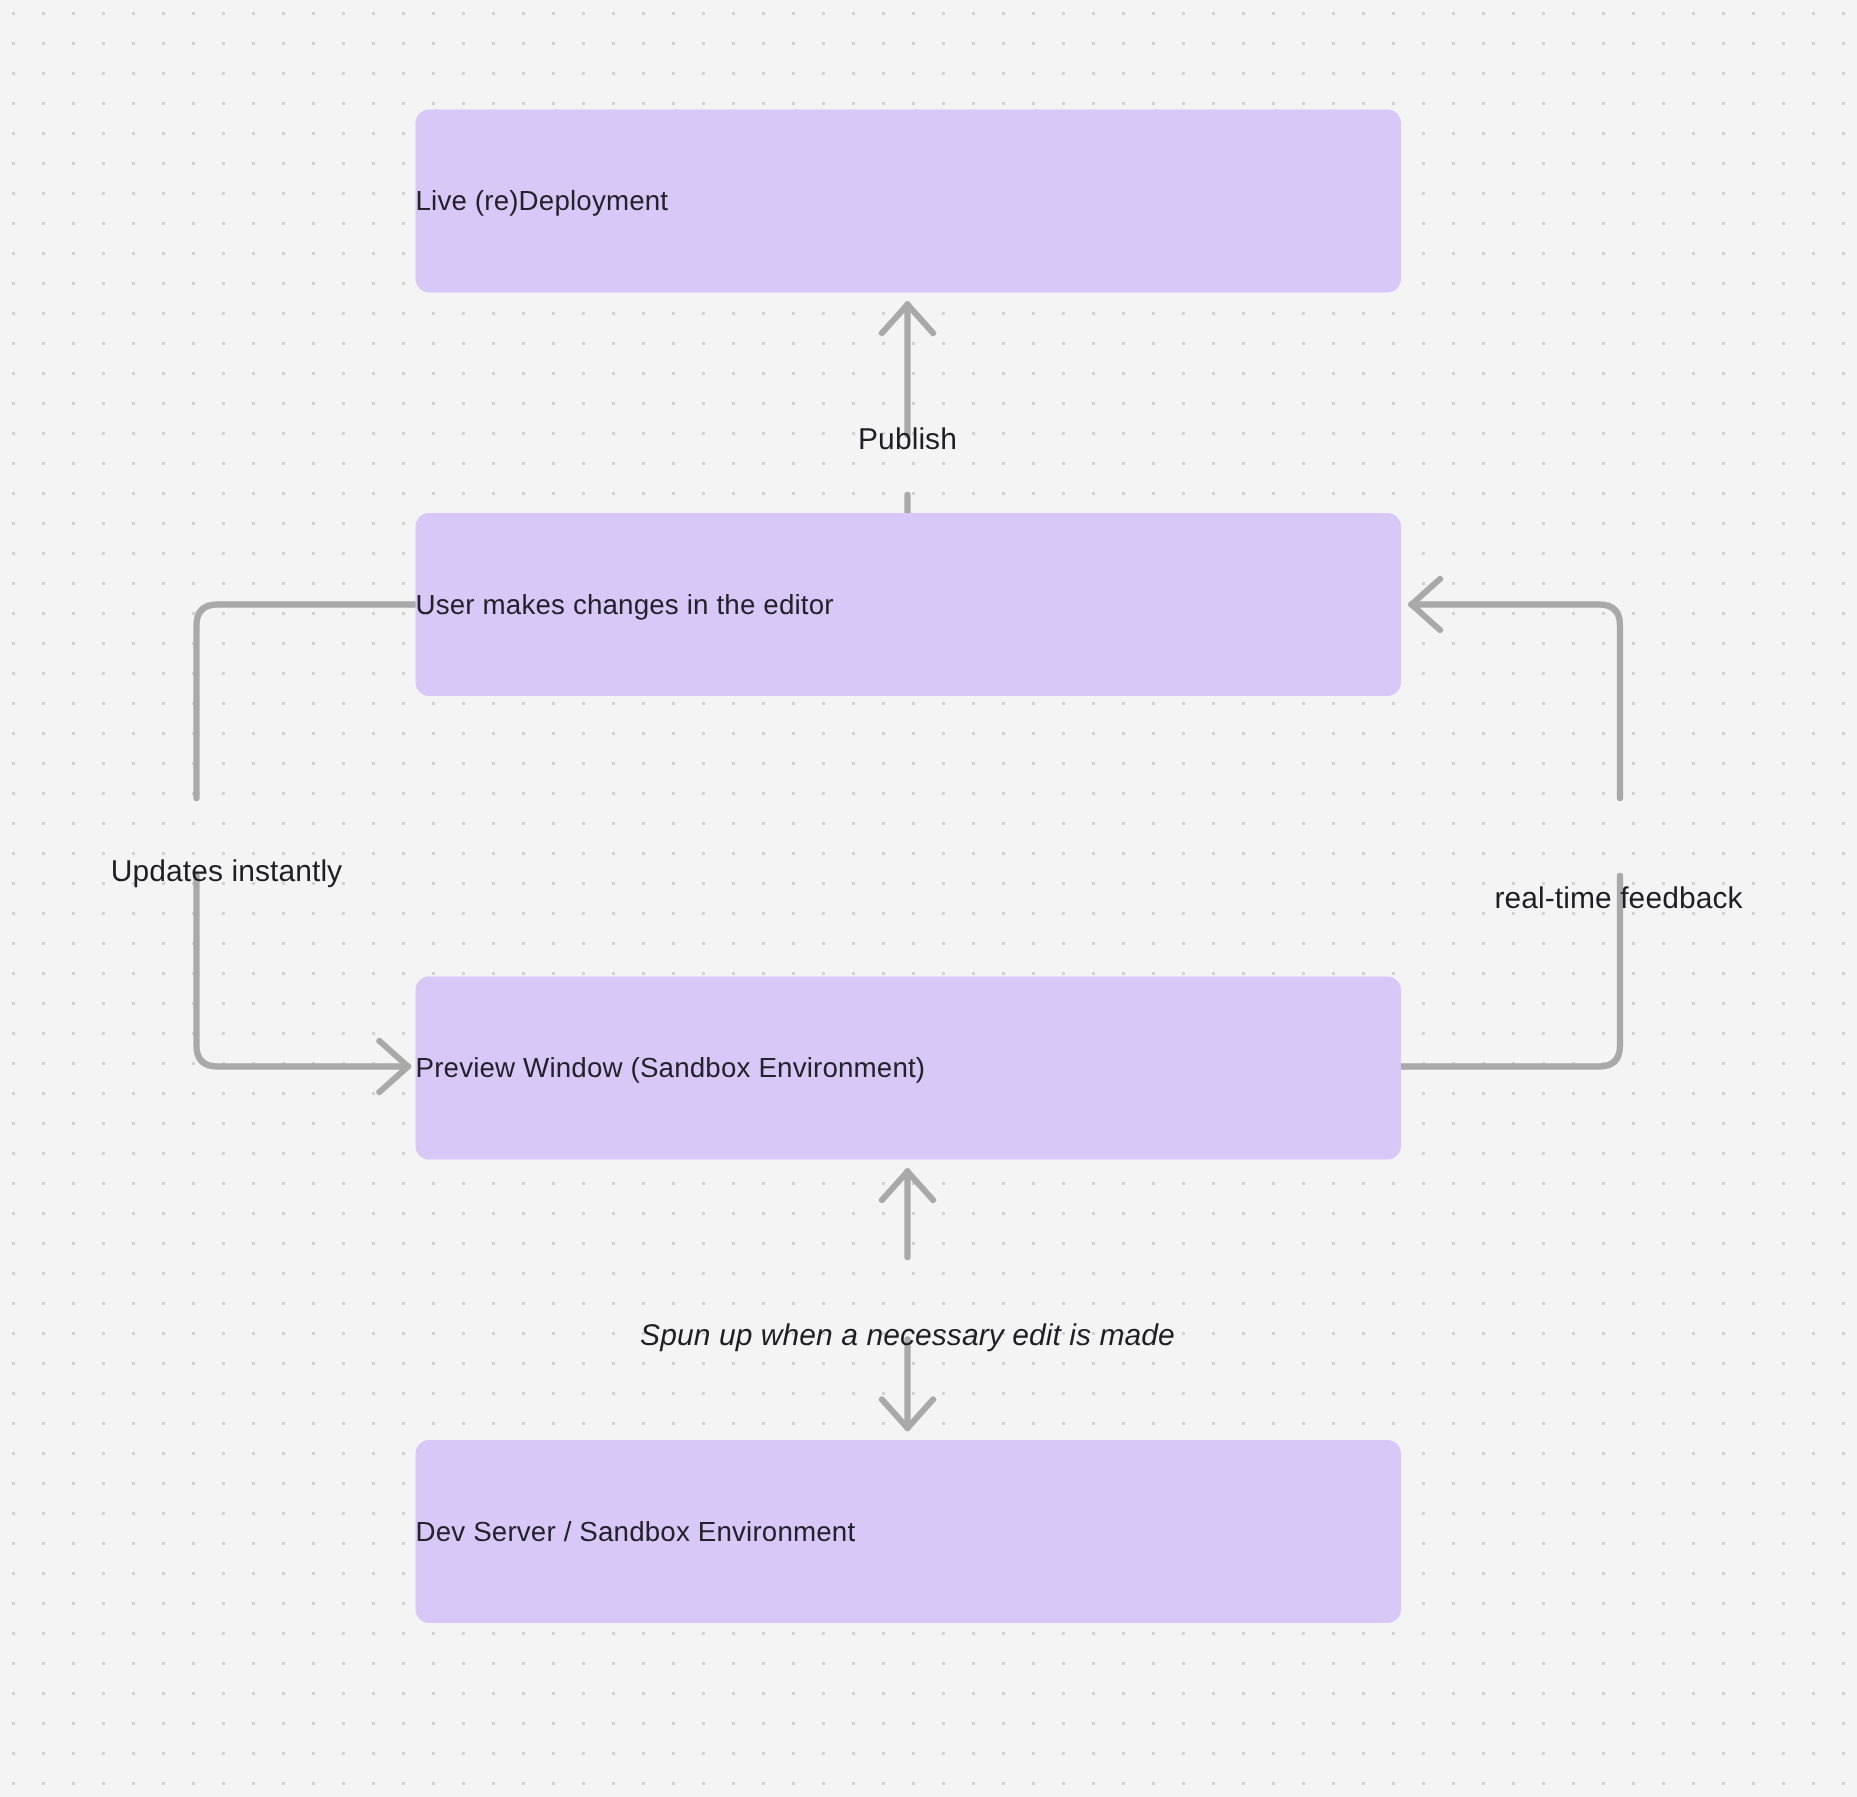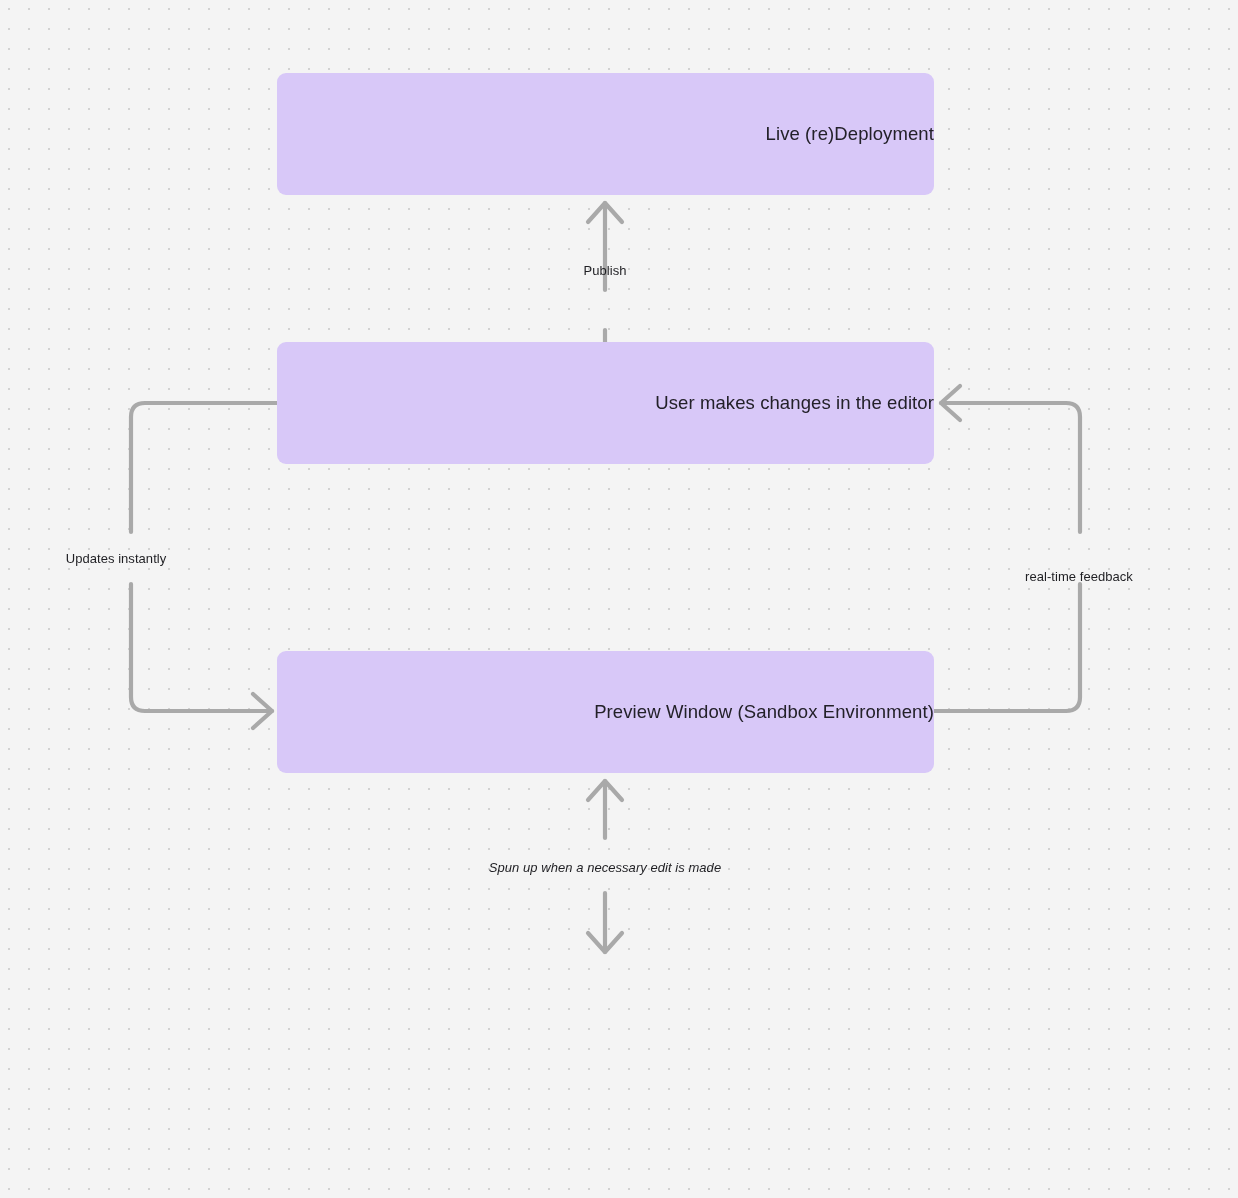--- a/index.html
+++ b/index.html
@@ -33,41 +33,42 @@
     height: 1198px;
     pointer-events: none;
   }
 
   .node {
     position: absolute;
     background-color: #d8c8f8;
     border-radius: 9px;
     display: flex;
     align-items: center;
-    justify-content: flex-end;
+    justify-content: flex-start;
     box-sizing: border-box;
   }
   .node-label {
     font-size: 18.5px;
     color: #232129;
     letter-spacing: 0.1px;
     text-align: center;
     line-height: 1.25;
     white-space: nowrap;
   }
 
   .edge-label {
     position: absolute;
-    font-size: 13px;
+    font-size: 20px;
     color: #1f1f23;
     letter-spacing: 0.05px;
     white-space: nowrap;
     text-align: center;
     transform: translate(-50%, -50%);
     background-color: transparent;
+    margin-top: 24px;
   }
 </style>
 </head>
 <body>
 
 <div id="canvas">
 
   <svg id="edge-layer" width="1238" height="1198" viewBox="0 0 1238 1198">
     <defs></defs>
 
@@ -102,22 +103,25 @@
   </div>
 
   <div class="node" style="left:277px; top:651px; width:657px; height:122px;">
     <span class="node-label">Preview Window (Sandbox Environment)</span>
   </div>
 
   <div class="node" style="left:277px; top:342px; width:657px; height:122px;">
     <span class="node-label">User makes changes in the editor</span>
   </div>
 
+  <div class="node" style="left:277px; top:960px; width:657px; height:122px;">
+    <span class="node-label">Dev Server / Sandbox Environment</span>
+  </div>
 
   <div class="edge-label" style="left:605px; top:270px;">Publish</div>
 
-  <div class="edge-label" style="left:116px; top:558px;">Updates instantly</div>
+  <div class="edge-label" style="left:151px; top:558px;">Updates instantly</div>
 
   <div class="edge-label" style="left:1079px; top:576px;">real-time feedback</div>
 
   <div class="edge-label" style="left:605px; top:867px;font-style:italic;">Spun up when a necessary edit is made</div>
 
 </div>
 
 </body></html>

